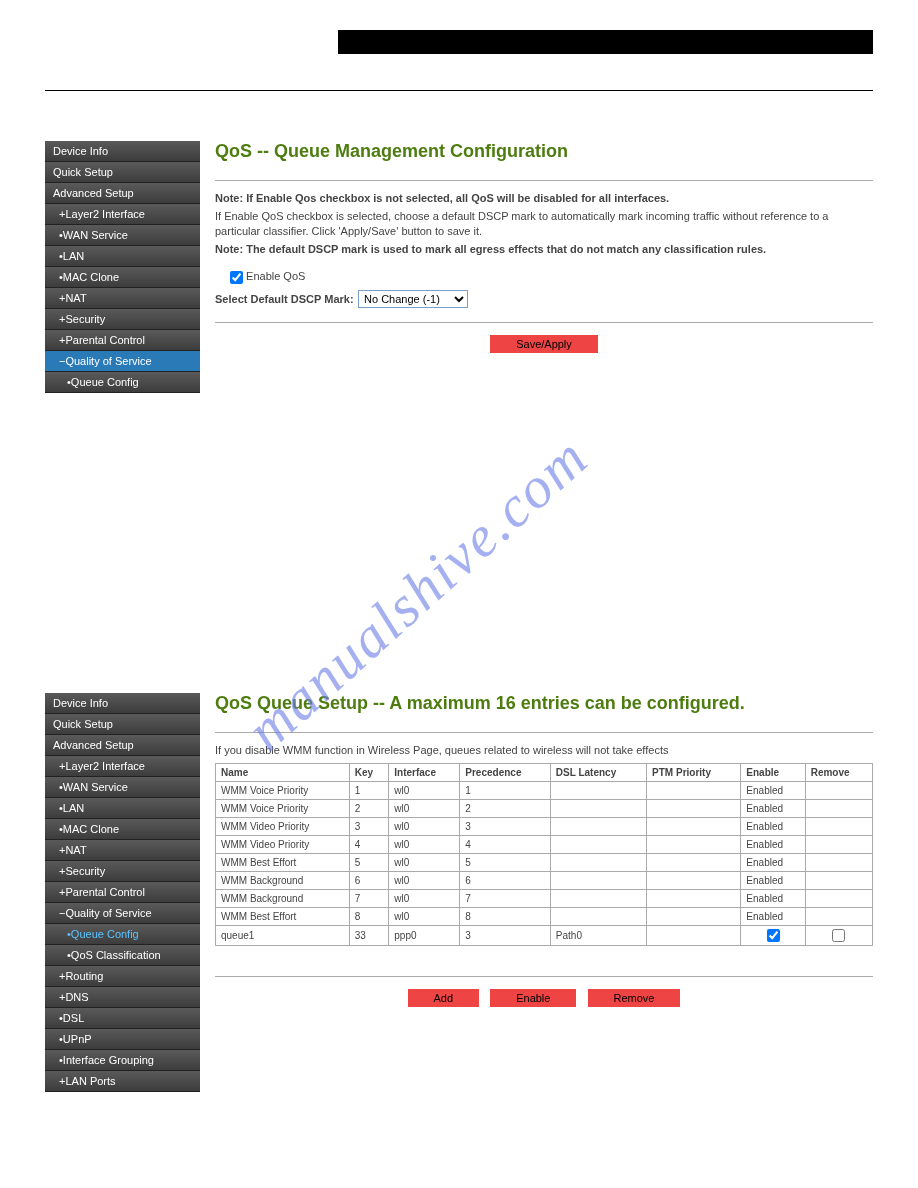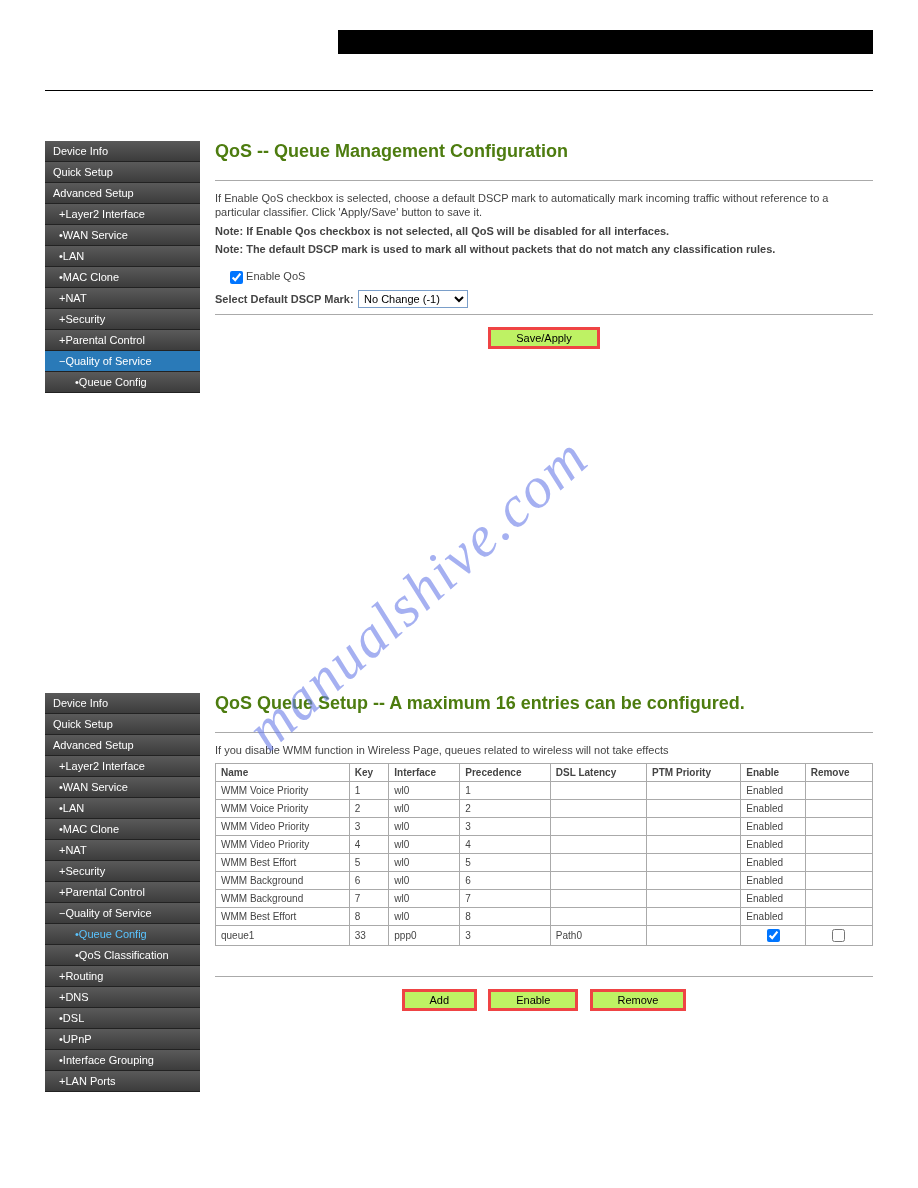--- a/index.html
+++ b/index.html
@@ -42,21 +42,21 @@
     padding: 4px 8px;
     border-bottom: 1px solid #222;
     cursor: pointer;
     font-weight: normal;
   }
   .sidebar-item.sub {
     padding-left: 14px;
     font-weight: normal;
   }
   .sidebar-item.sub2 {
-    padding-left: 30px;
+    padding-left: 22px;
     font-weight: normal;
   }
   .sidebar-item.active-blue {
     background: #2a7ab8;
     color: #fff;
   }
   .sidebar-item.active-text {
     color: #5ac4ff;
   }
   .content {
@@ -79,39 +79,39 @@
   .content p {
     margin-bottom: 4px;
     line-height: 1.3;
   }
   .content .checkbox-row {
     margin: 14px 0 6px 0;
     padding-left: 15px;
   }
   .content .checkbox-row input { vertical-align: middle; }
   .content .select-row {
-    margin-bottom: 6px;
+    margin-bottom: 14px;
   }
   .content .select-row label {
     font-weight: bold;
     display: inline-block;
     width: 140px;
   }
   .content select {
     font-size: 11px;
     padding: 1px;
     border: 1px solid #7a9ec9;
     background: #fff;
     width: 110px;
   }
   .btn {
     font-size: 11px;
     padding: 2px 25px;
-    border: 3px solid #ef4444;
-    background: #bef264;
+    border: 1px solid #ef4444;
+    background: #ef4444;
     cursor: pointer;
   }
   .btn-row {
     text-align: center;
     margin: 12px 0;
   }
   .btn-row .btn { margin: 0 4px; }
   table.qos {
     border-collapse: collapse;
     width: 100%;
@@ -164,23 +164,23 @@
         <div class="sidebar-item sub">•MAC Clone</div>
         <div class="sidebar-item sub">+NAT</div>
         <div class="sidebar-item sub">+Security</div>
         <div class="sidebar-item sub">+Parental Control</div>
         <div class="sidebar-item sub active-blue">−Quality of Service</div>
         <div class="sidebar-item sub2">•Queue Config</div>
       </div>
     <div class="content">
       <h2>QoS -- Queue Management Configuration</h2>
       <hr>
+      <p><b>Note: If Enable Qos checkbox is not selected, all QoS will be disabled for all interfaces.</b></p>
       <p>If Enable QoS checkbox is selected, choose a default DSCP mark to automatically mark incoming traffic without reference to a particular classifier. Click 'Apply/Save' button to save it.</p>
-      <p><b>Note: If Enable Qos checkbox is not selected, all QoS will be disabled for all interfaces.</b></p>
-      <p><b>Note: The default DSCP mark is used to mark all without packets that do not match any classification rules.</b></p>
+      <p><b>Note: The default DSCP mark is used to mark all egress effects that do not match any classification rules.</b></p>
       <div class="checkbox-row">
         <input type="checkbox" checked="" style="">
         <span>Enable QoS</span>
       </div>
       <div class="select-row">
         <label>Select Default DSCP Mark:</label>
         <select>
           <option>No Change (-1)</option>
         </select>
       </div>

